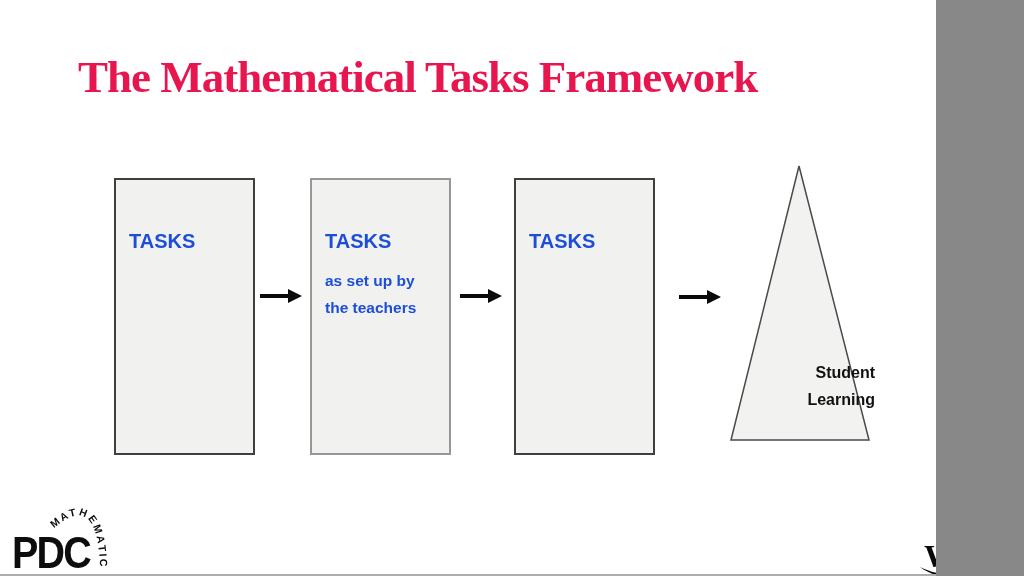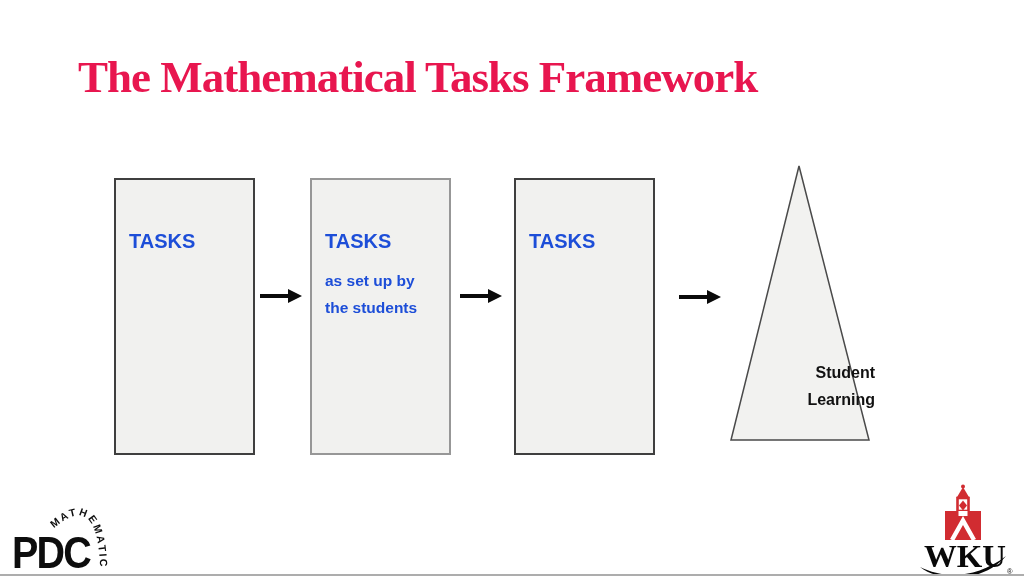--- a/index.html
+++ b/index.html
@@ -1,17 +1,17 @@
 <!DOCTYPE html>
 <html><head>
 <meta charset="utf-8">
 <style>
   html,body{margin:0;padding:0;background:#888;}
   .slide{
-    position:relative;width:1024px;height:576px;background:#ffffff;
+    position:relative;width:936px;height:576px;background:#ffffff;
     overflow:hidden;font-family:"Liberation Sans",sans-serif;
   }
   .title{
     position:absolute;left:78px;top:52px;width:900px;
     font-family:"Liberation Serif",serif;font-weight:bold;
     font-size:45px;letter-spacing:-1px;color:#e8164f;line-height:1.15;
   }
   .tbox{
     position:absolute;top:178px;width:141px;height:277px;
     background:#f1f1ef;border:2px solid #3f3f3f;box-sizing:border-box;
@@ -52,21 +52,21 @@
   </div>
 
   <svg class="arrow a1" viewBox="0 0 44 16">
     <line x1="1" y1="8" x2="31" y2="8" stroke="#0a0a0a" stroke-width="4"></line>
     <polygon points="29,1 43,8 29,15" fill="#0a0a0a"></polygon>
   </svg>
 
   <div class="tbox b2">
     <div class="tbox-heading">TASKS</div>
     <div class="tbox-body">as set up by
-the students</div>
+the teachers</div>
   </div>
 
   <svg class="arrow a2" viewBox="0 0 44 16">
     <line x1="1" y1="8" x2="31" y2="8" stroke="#0a0a0a" stroke-width="4"></line>
     <polygon points="29,1 43,8 29,15" fill="#0a0a0a"></polygon>
   </svg>
 
   <div class="tbox b3">
     <div class="tbox-heading">TASKS</div>
   </div>

